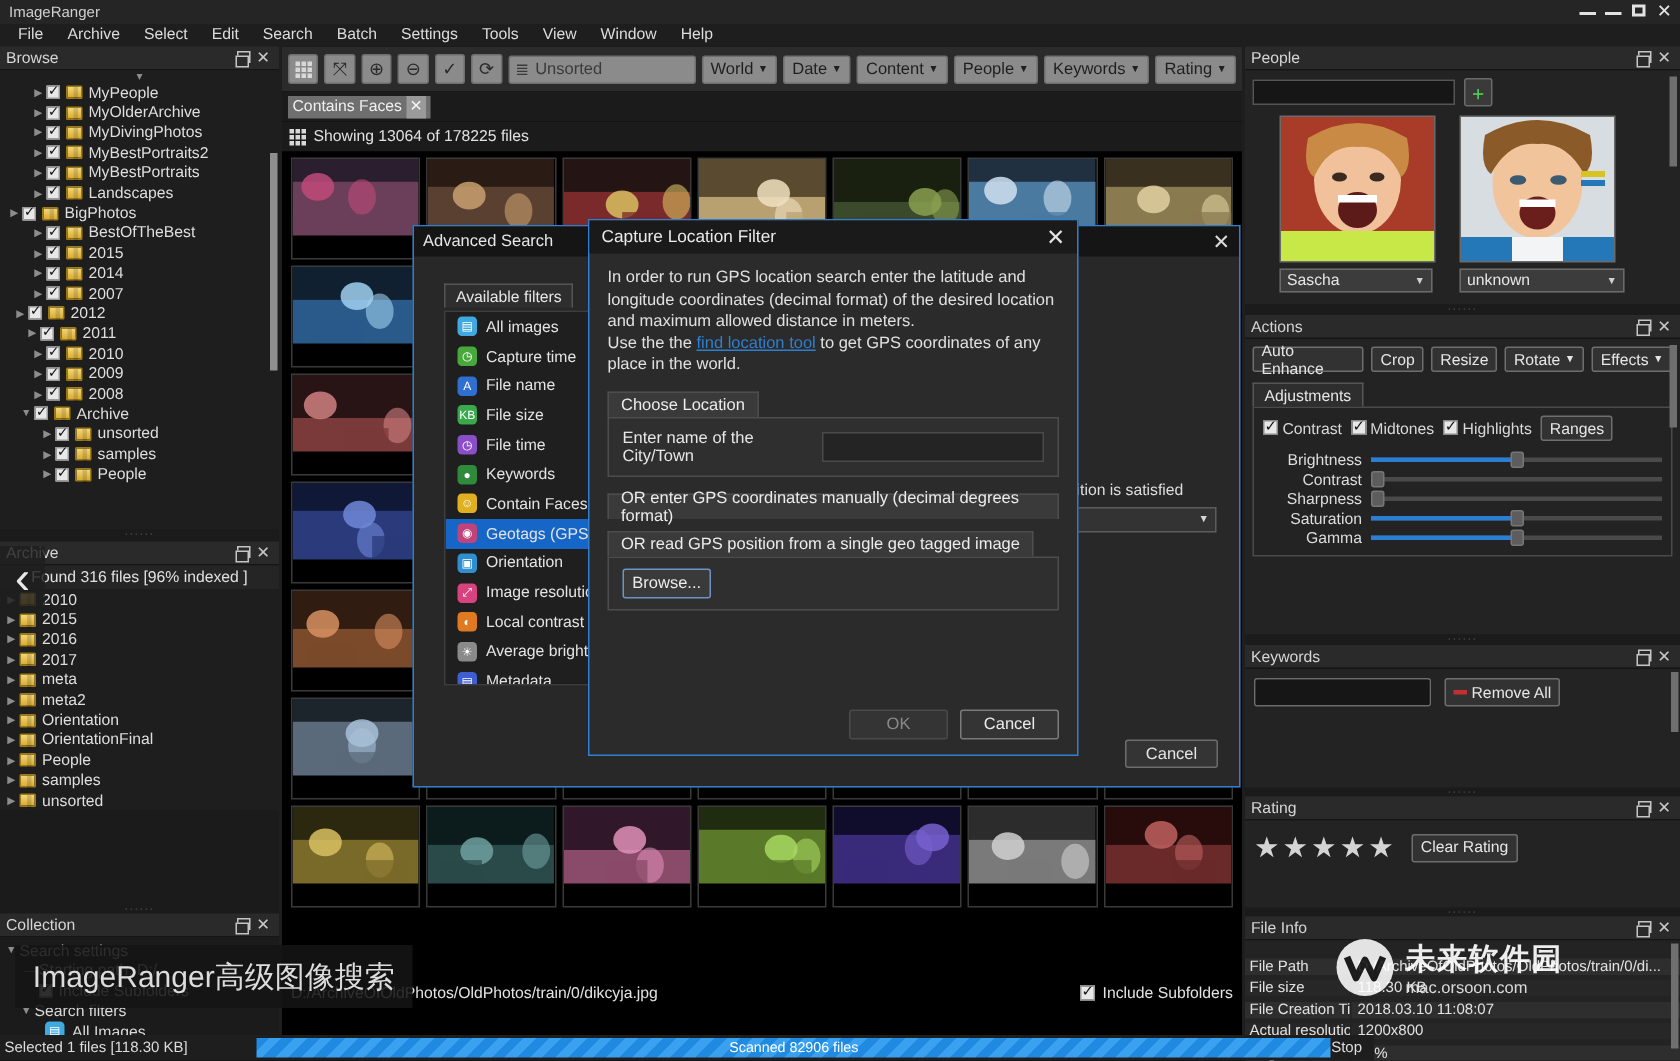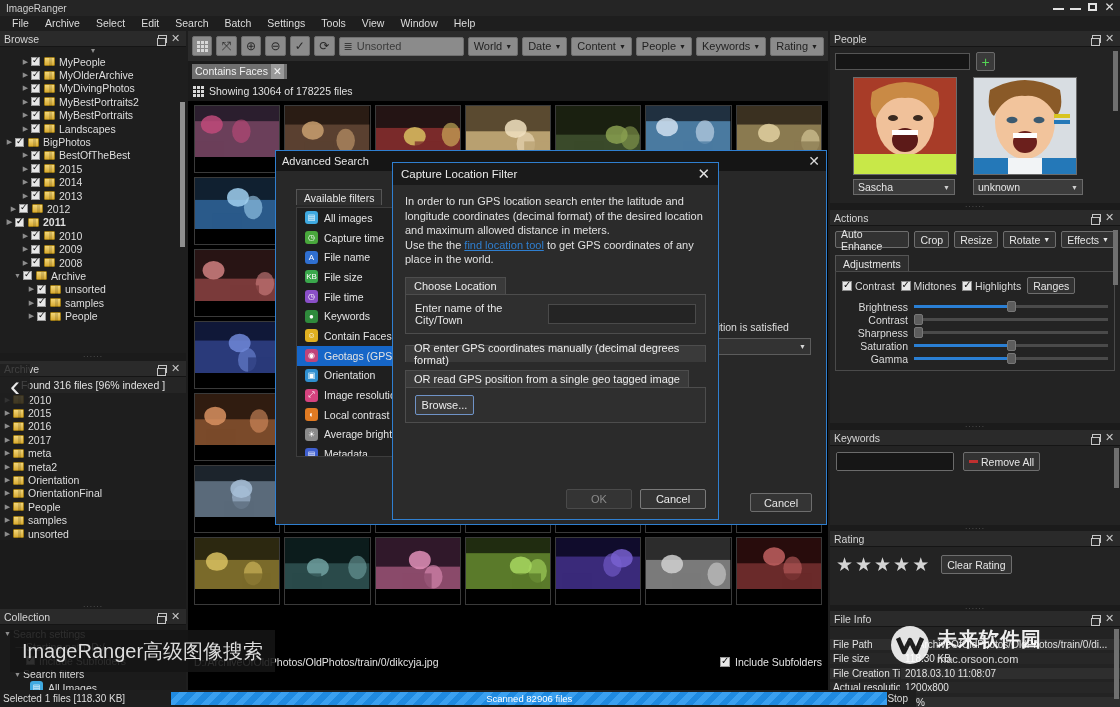--- a/index.html
+++ b/index.html
@@ -162,21 +162,21 @@
   .frow.sel { background:#1666c8; }
   .fic { width:13px; height:13px; border-radius:3px; flex:0 0 auto; display:flex; align-items:center; justify-content:center;
          font-size:8px; color:#fff; }
   .adv-right { position:absolute; left:430px; top:170px; width:105px; }
   .adv-ddl { height:17px; background:#333; border:1px solid #5c5c5c; display:flex; align-items:center; padding:0 4px;}
   .adv-ddl .car{ margin-left:auto; font-size:7px;}
   .adv-btn { height:19px; min-width:62px; background:#343434; border:1px solid #6d6d6d; border-radius:2px;
              display:flex; align-items:center; justify-content:center; font-size:11px; color:#e4e4e4; }
 
   
-  #capdlg { position:absolute; left:392px; top:162px; width:327px; height:358px;
+  #capdlg { position:absolute; left:392px; top:146px; width:327px; height:358px;
             background:#2b2b2b; border:1px solid #2f7fd0; }
   #capdlg .dhead { height:22px; display:flex; align-items:center; padding:0 8px; font-size:11.5px; color:#eaeaea; background:#1a1a1a; }
   #capdlg .dhead .x { margin-left:auto; font-size:15px; color:#e2e2e2; }
   .cap-desc { padding:9px 12px 2px 12px; font-size:11px; line-height:14.5px; color:#e0e0e0; }
   .lnk { color:#2f7fd0; text-decoration:underline; }
   .sect { margin:8px 12px 0 12px; }
   .sect-tab { display:inline-flex; height:17px; background:#3a3a3a; border:1px solid #4d4d4d; border-bottom:none;
               align-items:center; padding:0 8px; font-size:11px; color:#ececec; }
   .sect-body { border:1px solid #4d4d4d; background:#2f2f2f; padding:7px 9px; }
   .field { display:flex; align-items:center; gap:8px; margin-bottom:6px; }
@@ -304,29 +304,29 @@
             <div class="trow" style="padding-left: 20px;">
               <span class="arrowr">▶</span>
               <span class="cbx"></span>
               <span class="fold"></span>
               <span class="tlabel">2014</span>
             </div>
             <div class="trow" style="padding-left: 20px;">
               <span class="arrowr">▶</span>
               <span class="cbx"></span>
               <span class="fold"></span>
-              <span class="tlabel">2013</span>
+              <span class="tlabel">2007</span>
             </div>
             <div class="trow" style="padding-left: 8px;">
               <span class="arrowr">▶</span>
               <span class="cbx"></span>
               <span class="fold"></span>
               <span class="tlabel">2012</span>
             </div>
-            <div class="trow" style="padding-left: 4px; font-weight: bold;">
+            <div class="trow" style="padding-left: 16px;">
               <span class="arrowr">▶</span>
               <span class="cbx"></span>
               <span class="fold"></span>
               <span class="tlabel">2011</span>
             </div>
             <div class="trow" style="padding-left: 20px;">
               <span class="arrowr">▶</span>
               <span class="cbx"></span>
               <span class="fold"></span>
               <span class="tlabel">2010</span>

